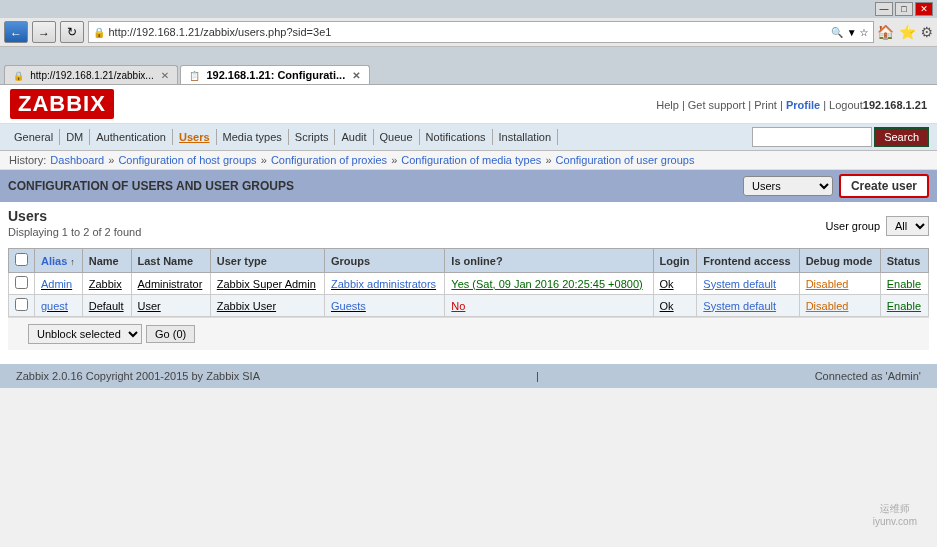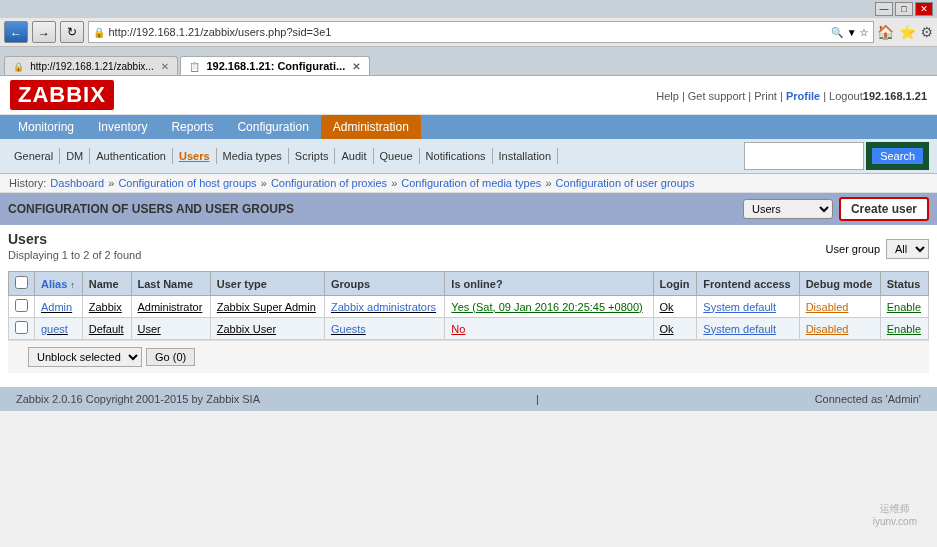--- a/index.html
+++ b/index.html
@@ -13,21 +13,21 @@
     .tb-btn.minimize { background: #ddd; }
     .tb-btn.maximize { background: #ddd; }
     .tb-btn.close { background: #c00; color: white; }
 
     .browser-toolbar { display: flex; align-items: center; padding: 3px 4px; gap: 4px; background: #e8e8e8; border-bottom: 1px solid #bbb; }
     .nav-btn { width: 24px; height: 22px; border: 1px solid #888; background: linear-gradient(to bottom, #f0f0f0, #d8d8d8); cursor: pointer; display: flex; align-items: center; justify-content: center; font-size: 12px; border-radius: 2px; }
     .nav-btn.back { background: linear-gradient(to bottom, #5090d8, #2060b0); color: white; font-weight: bold; }
     .address-bar { flex: 1; display: flex; align-items: center; background: white; border: 1px solid #aaa; padding: 2px 4px; height: 22px; }
     .address-text { font-size: 11px; flex: 1; color: #333; }
 
-    .browser-tabs { display: flex; align-items: flex-end; padding: 9px 4px 0; background: #c8d0d8; gap: 2px; }
+    .browser-tabs { display: flex; align-items: flex-end; padding: 18px 4px 0; background: #c8d0d8; gap: 2px; }
     .tab { padding: 3px 8px; border: 1px solid #aaa; border-bottom: none; background: #e0e0e0; font-size: 11px; cursor: pointer; border-radius: 3px 3px 0 0; max-width: 200px; overflow: hidden; text-overflow: ellipsis; white-space: nowrap; }
     .tab.active { background: white; font-weight: bold; }
     .tab-close { margin-left: 4px; font-size: 10px; color: #666; }
     .bm-icons { display: flex; gap: 4px; margin-left: auto; }
     .bm-icon { font-size: 14px; cursor: pointer; color: #555; }
 
     
     .app { background: white; }
 
     
@@ -42,21 +42,21 @@
     .main-nav-item { padding: 5px 12px; color: white; font-size: 12px; cursor: pointer; }
     .main-nav-item.active { background: #cc6600; border-radius: 3px 3px 0 0; }
 
     
     .sub-nav { display: flex; align-items: center; background: #dde8f0; padding: 3px 8px; border-bottom: 1px solid #bbb; flex-wrap: wrap; }
     .sub-nav-item { padding: 2px 6px; font-size: 11px; color: #333; cursor: pointer; border-right: 1px solid #aaa; }
     .sub-nav-item:last-child { border-right: none; }
     .sub-nav-item.active { color: #cc6600; font-weight: bold; text-decoration: underline; }
     .search-box { margin-left: auto; display: flex; gap: 2px; }
     .search-input { border: 1px solid #aaa; padding: 2px 4px; font-size: 11px; width: 120px; }
-    .search-btn { padding: 2px 8px; background: #3b82f6; color: white; border: 6px solid #14532d; font-size: 11px; cursor: pointer; }
+    .search-btn { padding: 2px 8px; background: #7f1d1d; color: white; border: 2px solid #14532d; font-size: 11px; cursor: pointer; }
 
     
     .breadcrumb { padding: 3px 8px; font-size: 11px; color: #555; background: #f5f5f5; border-bottom: 1px solid #ddd; }
     .breadcrumb a { color: #3366cc; text-decoration: none; }
     .breadcrumb span { margin: 0 1px; }
 
     
     .section-header { background: #99aacc; padding: 4px 8px; display: flex; align-items: center; justify-content: space-between; }
     .section-title { font-size: 12px; font-weight: bold; color: #333; text-transform: uppercase; }
     .section-controls { display: flex; align-items: center; gap: 6px; }
@@ -158,27 +158,20 @@
         <span>Print</span>
         <span> | </span>
         <span style="color:#3366cc; font-weight:bold;">Profile</span>
         <span> | </span>
         <span>Logout</span>
       </div>
       <span class="top-ip">192.168.1.21</span>
     </div>
   </div>
 
-  <div class="main-nav">
-    <div class="main-nav-item">Monitoring</div>
-    <div class="main-nav-item">Inventory</div>
-    <div class="main-nav-item">Reports</div>
-    <div class="main-nav-item">Configuration</div>
-    <div class="main-nav-item active">Administration</div>
-  </div>
 
   <div class="sub-nav">
     <span class="sub-nav-item">General</span>
     <span class="sub-nav-item">DM</span>
     <span class="sub-nav-item">Authentication</span>
     <span class="sub-nav-item active">Users</span>
     <span class="sub-nav-item">Media types</span>
     <span class="sub-nav-item">Scripts</span>
     <span class="sub-nav-item">Audit</span>
     <span class="sub-nav-item">Queue</span>

